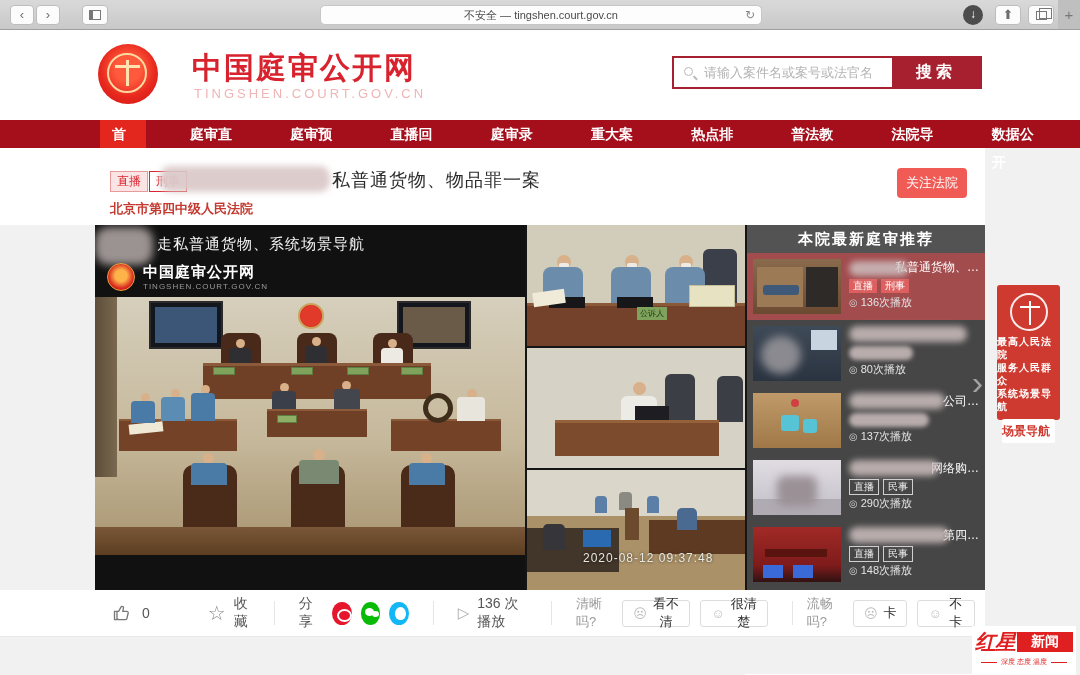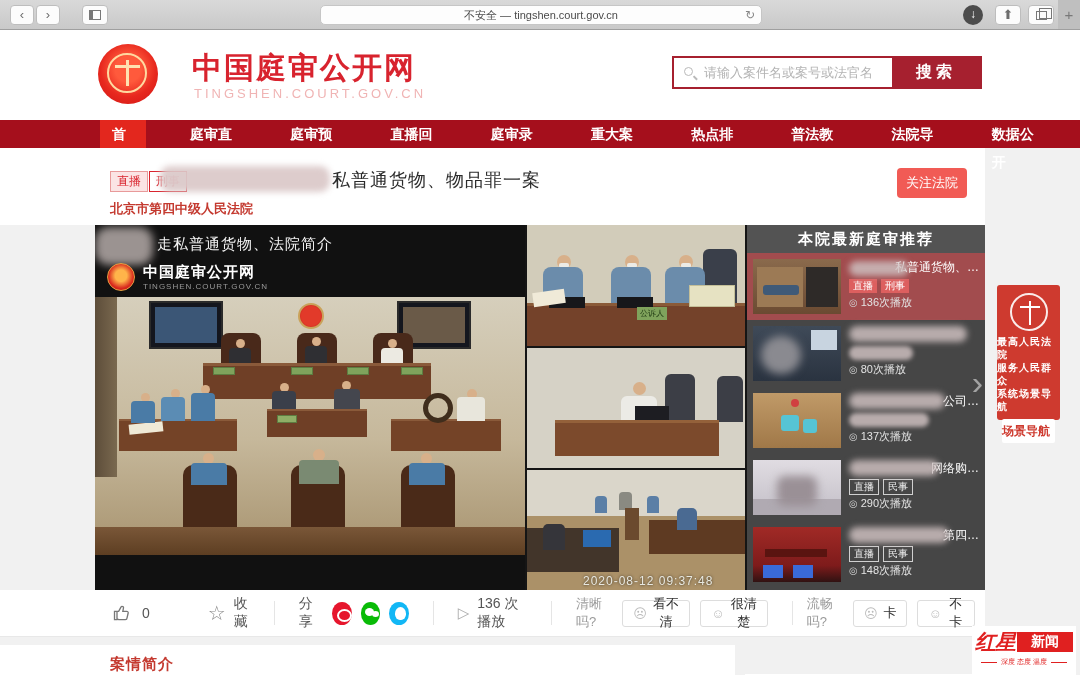--- a/index.html
+++ b/index.html
@@ -119,21 +119,21 @@
   .cam2 .chairA { position:absolute; left:138px; top:26px; width:30px; height:48px; background:#3c3e46; border-radius:6px 6px 0 0; }
   .cam2 .chairB { position:absolute; left:190px; top:28px; width:26px; height:46px; background:#3c3e46; border-radius:6px 6px 0 0; }
   .cam3 .floor { position:absolute; left:0; top:46px; width:218px; height:74px; background:#ab9168; }
   .cam3 .ldesk { position:absolute; left:0; top:58px; width:92px; height:44px; background:#42352a; }
   .cam3 .lmon { position:absolute; left:56px; top:60px; width:28px; height:17px; background:#2a6ab0; }
   .cam3 .lfig { position:absolute; left:16px; top:54px; width:22px; height:26px; background:#35353a; border-radius:5px 5px 0 0; }
   .cam3 .rdesk { position:absolute; left:122px; top:50px; width:96px; height:34px; background:#5e3a22; }
   .cam3 .rfig { position:absolute; left:150px; top:38px; width:20px; height:22px; background:#4a6a92; border-radius:5px 5px 0 0; }
   .cam3 .sfig { position:absolute; top:26px; width:12px; height:17px; border-radius:4px 4px 0 0; }
   .cam3 .podium { position:absolute; left:98px; top:38px; width:14px; height:32px; background:#6b4a2e; }
-  .cam3 .tstamp { position:absolute; left:56px; top:104px; color:#e8e8e0; font-size:12px; letter-spacing:1px;
+  .cam3 .tstamp { position:absolute; left:56px; top:81px; color:#e8e8e0; font-size:12px; letter-spacing:1px;
     text-shadow:0 0 3px rgba(0,0,0,.7); }
 
   
   .recommend { position:absolute; top:195px; left:747px; width:238px; height:365px; background:#464646; }
   .rec-header { height:28px; background:#535353; color:#fff; font-size:15px; font-weight:bold; text-align:center;
     line-height:28px; letter-spacing:2px; }
   .rec-item { position:relative; height:67px; padding:6px 6px 0 6px; display:flex; cursor:pointer; }
   .rec-item.active { background:#a24c4e; }
   .rec-thumb { width:88px; height:55px; flex:none; position:relative; overflow:hidden; }
   .rec-info { flex:1; padding-left:8px; position:relative; }
@@ -272,21 +272,21 @@
     <span class="badge-type">刑事</span>
     <span class="case-title-blur"></span>
     <span class="case-title">私普通货物、物品罪一案</span>
     <span class="case-court">北京市第四中级人民法院</span>
     <button class="follow-btn">关注法院</button>
   </div>
 
   <div class="player">
     <div class="cam-main">
       <div class="ov-blur"></div>
-      <div class="ov-title">走私普通货物、法院简介</div>
+      <div class="ov-title">走私普通货物、系统场景导航</div>
       <div class="ov-brand">
         <div class="mini-emblem"></div>
         <div class="ov-brand-text">
           <div class="t1">中国庭审公开网</div>
           <div class="t2">TINGSHEN.COURT.GOV.CN</div>
         </div>
       </div>
       <div class="scene">
         <div class="curtain"></div>
         <div class="emblem"></div>
@@ -520,23 +520,20 @@
     <button class="fb-btn">
       <span class="face">☹</span>
       <span>卡</span>
     </button>
     <button class="fb-btn">
       <span class="face">☺</span>
       <span>不卡</span>
     </button>
   </div>
 
-  <div class="card-left">
-    <div class="sec-title">案情简介</div>
-  </div>
   <div class="card-right">
     <div class="sec-title">法院简介</div>
   </div>
 
   <div class="redstar">
     <div class="rs-row">
       <span class="rs-cal">红星</span>
       <span class="rs-box">新闻</span>
     </div>
     <div class="rs-tag">深度 态度 温度</div>

